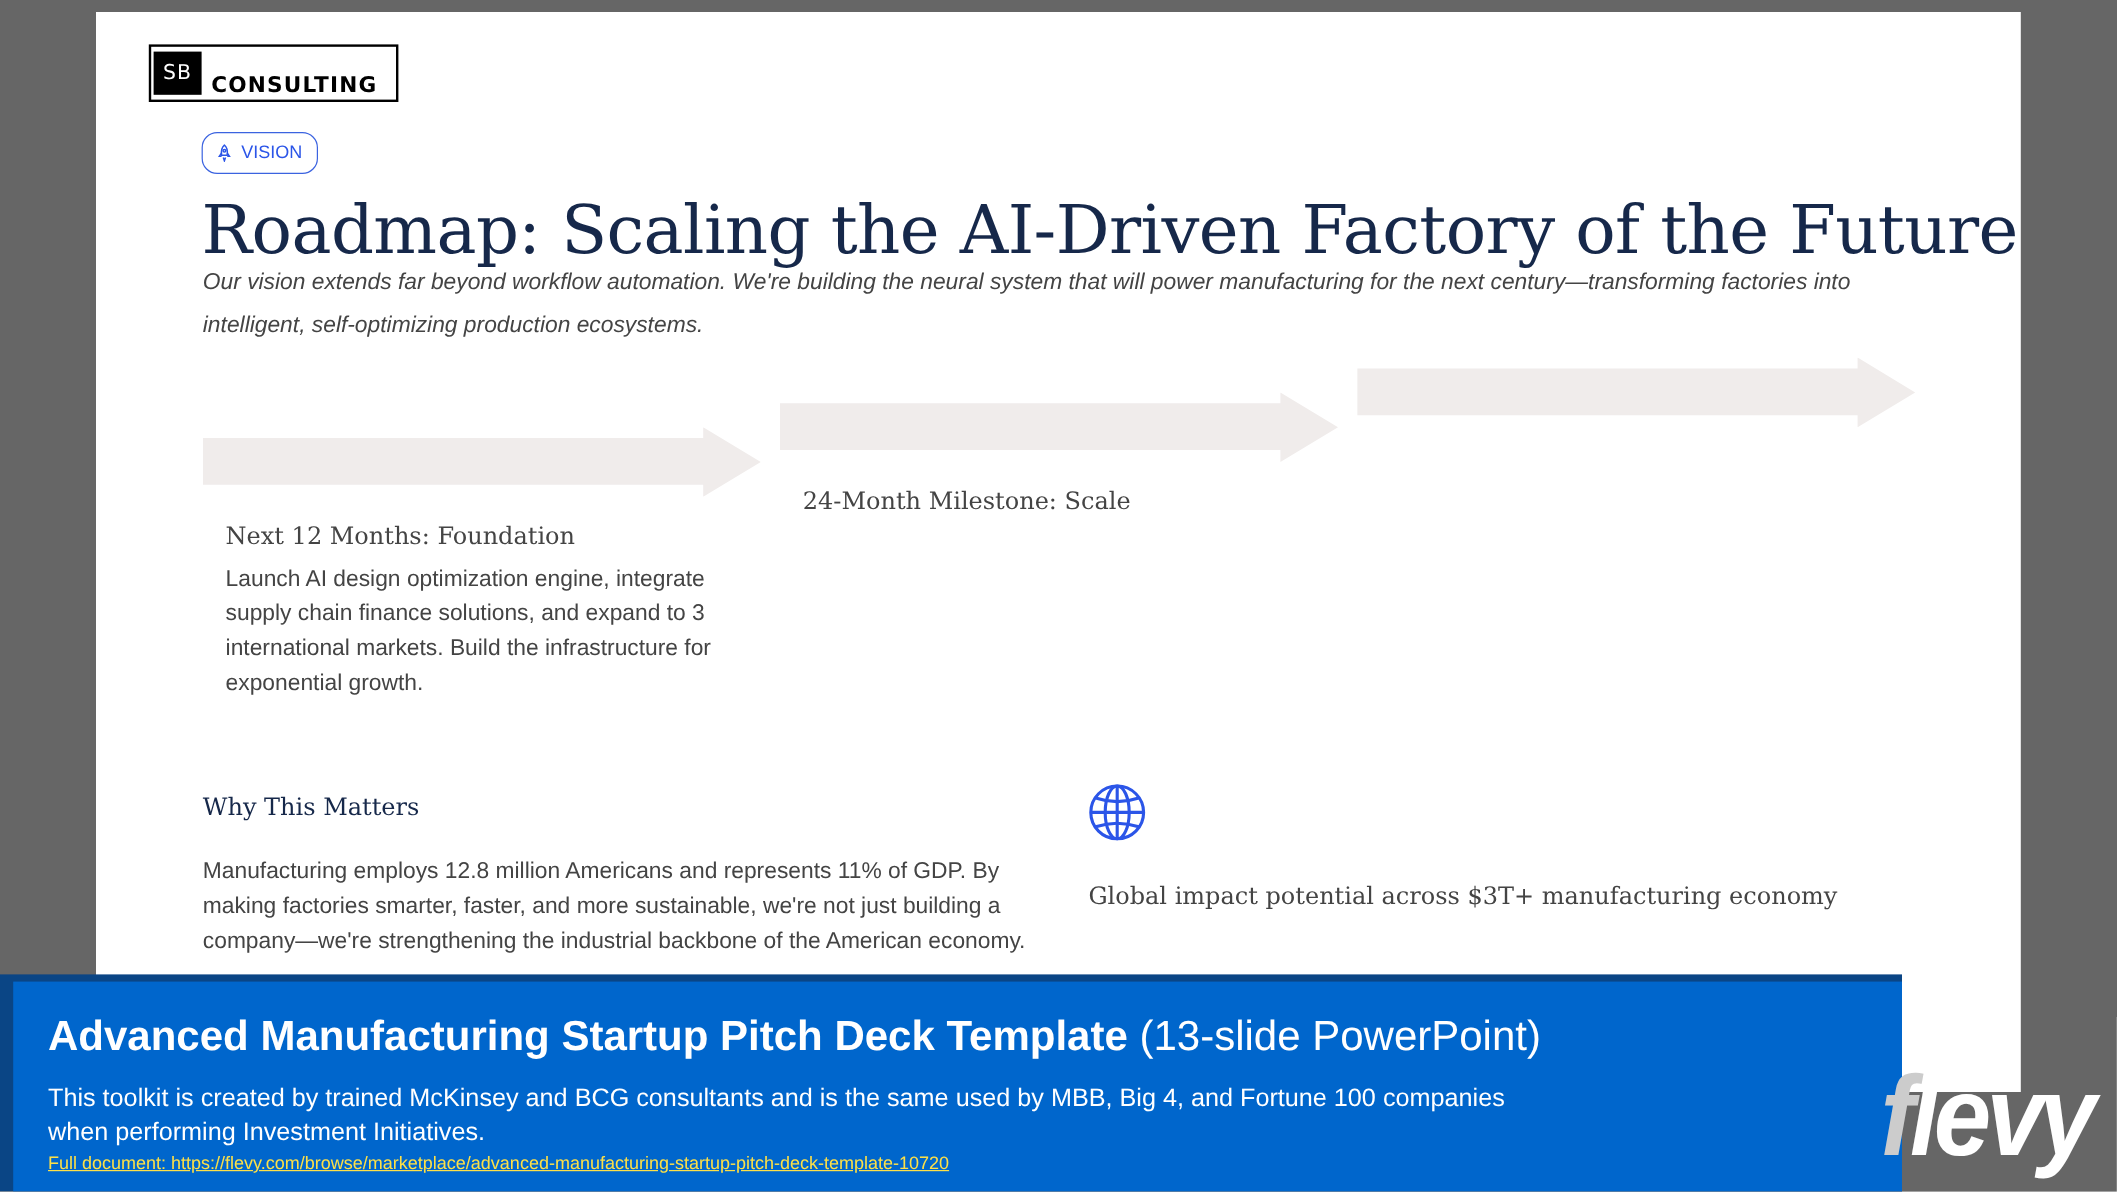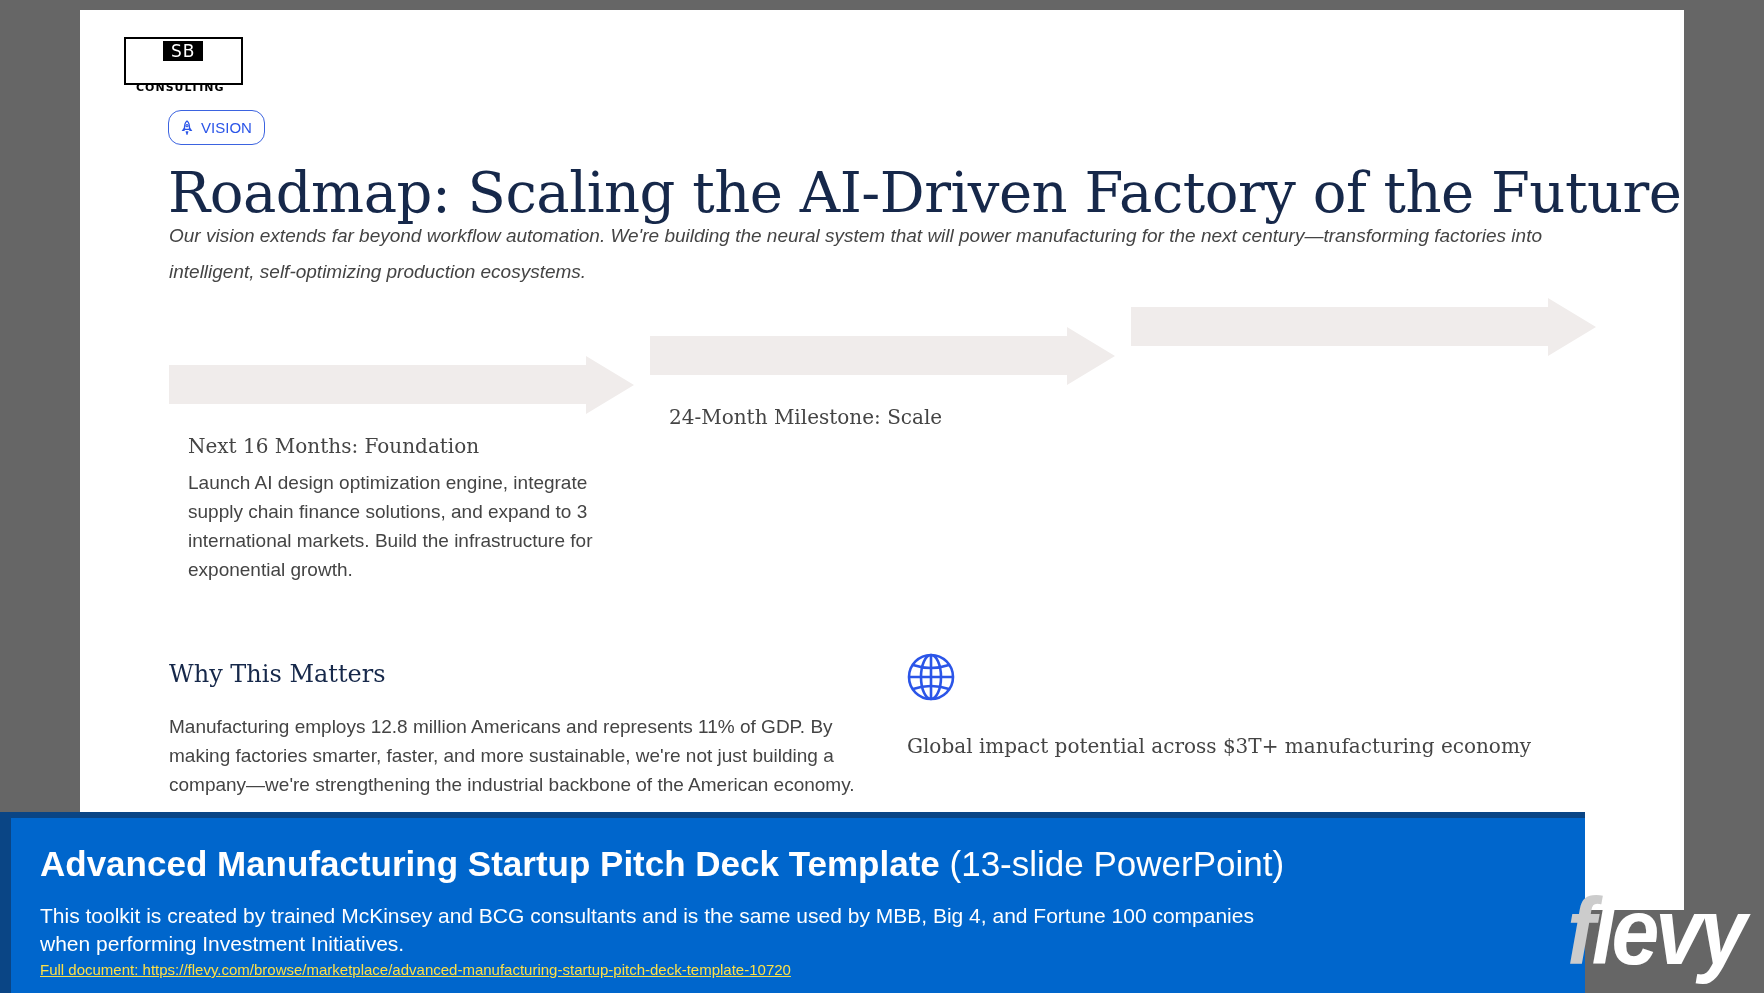--- a/index.html
+++ b/index.html
@@ -8,29 +8,29 @@
       background: #666666; position: relative;
       font-family: "Liberation Sans", sans-serif;
     }
     .slide {
       position: absolute; left: 80px; top: 10px; width: 1604px; height: 900px;
       background: #ffffff;
     }
     .logo {
       position: absolute; left: 44px; top: 27px; height: 40px;
       border: 2px solid #000; display: flex; align-items: center;
-      padding: 2px; box-sizing: content-box; flex-direction: column;
+      padding: 2px; box-sizing: content-box;
     }
     .logo-sb {
       background: #000; color: #fff; font-family: "DejaVu Sans", sans-serif;
       font-size: 17px; height: 36px; width: 40px; display: flex;
       align-items: center; justify-content: center; letter-spacing: 1px;
     }
     .logo-name {
-      font-family: "DejaVu Sans", sans-serif; font-weight: bold; font-size: 11px;
+      font-family: "DejaVu Sans", sans-serif; font-weight: bold; font-size: 18px;
       letter-spacing: 1px; padding: 0 14px 0 8px; color: #000; margin-top: 20px;
     }
     .badge {
       position: absolute; left: 88px; top: 100px; height: 35px; width: 97px;
       border: 1.5px solid #3b63e0; border-radius: 13px; box-sizing: border-box;
       display: flex; align-items: center; justify-content: center; gap: 8px;
       color: #2b55e8; font-size: 15px;
     }
     .badge svg { width: 12px; height: 15px; }
     .title {
@@ -45,21 +45,21 @@
     .arrow { position: absolute; }
     .phase { position: absolute; width: 440px; }
     .phase h3 {
       margin: 0 0 10px 0; font-family: "DejaVu Serif", serif; font-weight: normal;
       font-size: 20px; color: #444;
     }
     .phase p { margin: 0; font-size: 19px; line-height: 29px; color: #444; }
     .why-title {
       position: absolute; left: 89px; top: 650px; margin: 0;
       font-family: "DejaVu Serif", serif; font-weight: normal;
-      font-size: 24px; color: #16284a;
+      font-size: 20px; color: #16284a;
     }
     .why-body {
       position: absolute; left: 89px; top: 702px; width: 700px; margin: 0;
       font-size: 19px; line-height: 29px; color: #444;
     }
     .globe { position: absolute; left: 826px; top: 642px; width: 50px; height: 50px; }
     .impact {
       position: absolute; left: 827px; top: 724px; margin: 0;
       font-family: "DejaVu Serif", serif; font-size: 20px; color: #444;
       white-space: nowrap;
@@ -119,21 +119,21 @@
     <polygon points="0,9 417,9 417,0 465,29 417,58 417,48 0,48" fill="#f0eceb"></polygon>
   </svg>
   <svg class="arrow" style="left:570px; top:317px;" width="465" height="58" viewBox="0 0 465 58">
     <polygon points="0,9 417,9 417,0 465,29 417,58 417,48 0,48" fill="#f0eceb"></polygon>
   </svg>
   <svg class="arrow" style="left:1051px; top:288px;" width="465" height="58" viewBox="0 0 465 58">
     <polygon points="0,9 417,9 417,0 465,29 417,58 417,48 0,48" fill="#f0eceb"></polygon>
   </svg>
 
   <div class="phase" style="left:108px; top:424px;">
-    <h3>Next 16 Months: Foundation</h3>
+    <h3>Next 12 Months: Foundation</h3>
     <p>Launch AI design optimization engine, integrate supply chain finance solutions, and expand to 3 international markets. Build the infrastructure for exponential growth.</p>
   </div>
   <div class="phase" style="left:589px; top:395px;">
     <h3>24-Month Milestone: Scale</h3>
   </div>
 
   <h2 class="why-title">Why This Matters</h2>
   <p class="why-body">Manufacturing employs 12.8 million Americans and represents 11% of GDP. By making factories smarter, faster, and more sustainable, we're not just building a company—we're strengthening the industrial backbone of the American economy.</p>
 
   <svg class="globe" viewBox="0 0 50 50" fill="none" stroke="#2b55e8" stroke-width="2.6">

